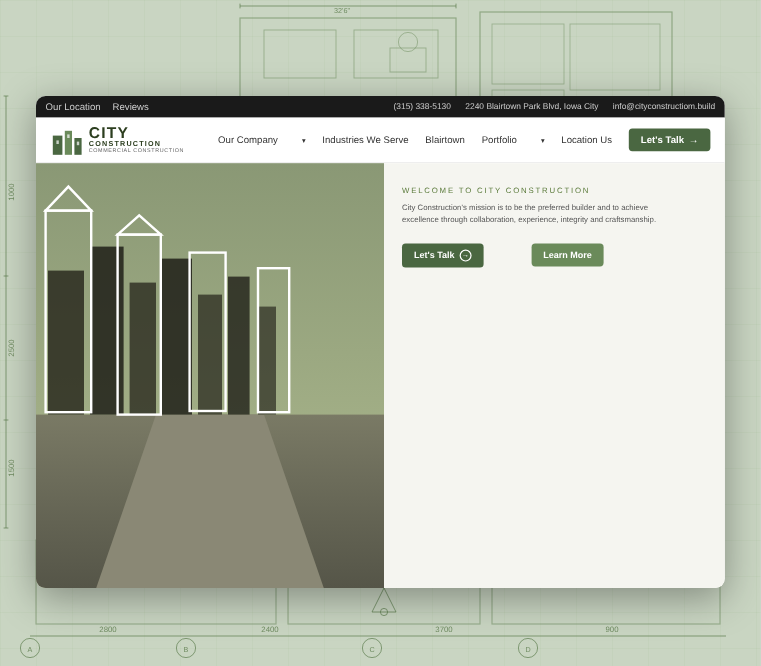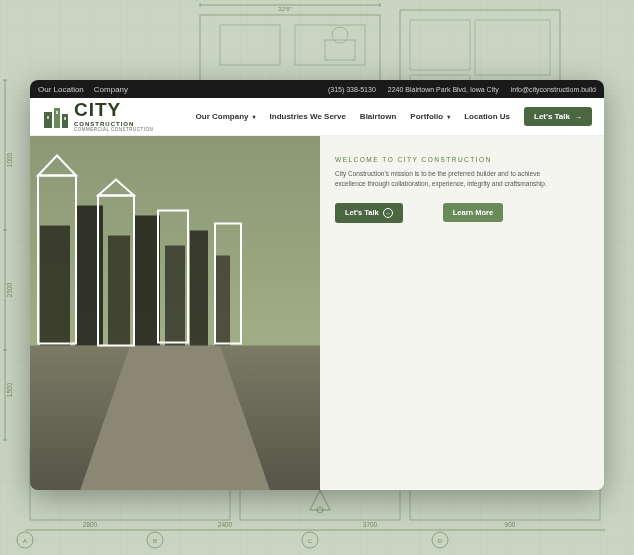--- a/index.html
+++ b/index.html
@@ -81,21 +81,21 @@
       position: relative;
     }
 
     .logo-text-area {
       display: flex;
       flex-direction: column;
       line-height: 1.1;
     }
 
     .logo-city {
-      font-size: 19px;
+      font-size: 13px;
       font-weight: 900;
       color: #2c3e1f;
       letter-spacing: 1px;
     }
 
     .logo-construction {
       font-size: 6px;
       font-weight: 700;
       color: #2c3e1f;
       letter-spacing: 1px;
@@ -113,22 +113,21 @@
       align-items: center;
       gap: 14px;
       font-size: 8px;
       color: #333;
     }
 
     .nav-link {
       cursor: pointer;
       display: flex;
       align-items: center;
-      gap: 4px;
-      font-weight: bold;
+      gap: 20px;
     }
 
     .nav-cta {
       background: #4a6741;
       color: #fff;
       padding: 5px 10px;
       border-radius: 3px;
       font-size: 8px;
       font-weight: bold;
       display: flex;
@@ -338,21 +337,21 @@
     <polygon points="320,490 330,510 310,510" fill="none" stroke="#5a7a4a" stroke-width="0.8" opacity="0.7"></polygon>
     <circle cx="320" cy="510" r="3" fill="none" stroke="#5a7a4a" stroke-width="0.8" opacity="0.7"></circle>
   </svg>
 </div>
 
 <div class="website-mockup">
 
   <div class="top-bar">
     <div class="top-bar-left">
       <span>Our Location</span>
-      <span>Company</span>
+      <span>Reviews</span>
     </div>
     <div class="top-bar-right">
       <span>(315) 338-5130</span>
       <span>2240 Blairtown Park Blvd, Iowa City</span>
       <span>info@cityconstructiom.build</span>
     </div>
   </div>
 
   <div class="nav-bar">
     <div class="logo-area">

